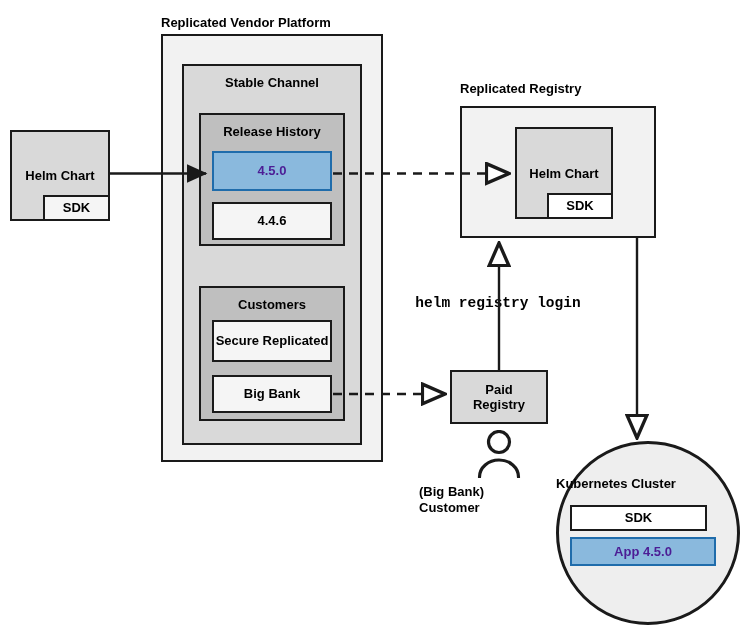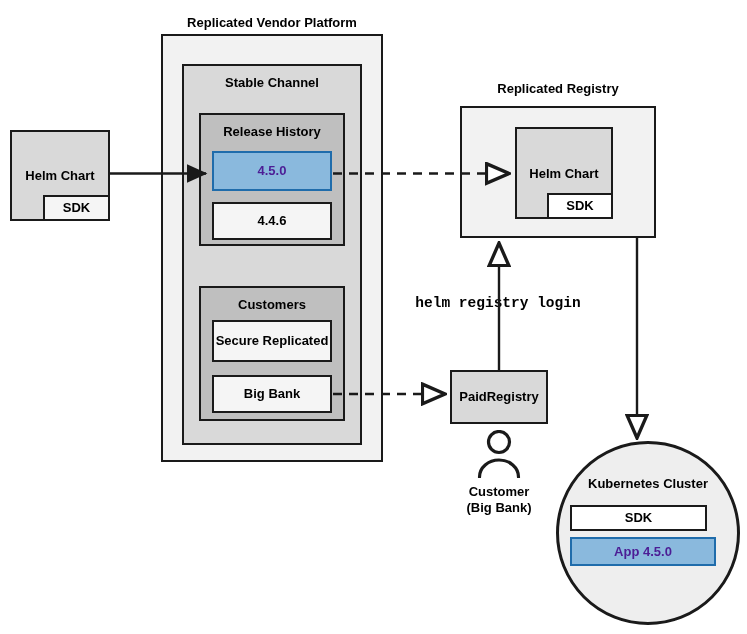--- a/index.html
+++ b/index.html
@@ -36,21 +36,20 @@
     display: flex;
     align-items: flex-start;
     justify-content: center;
     text-align: center;
     font-weight: bold;
     font-size: 13px;
     padding-top: 9px;
   }
   .free-label {
     position: absolute;
-    text-align: center;
     font-weight: bold;
     font-size: 13px;
     line-height: 1.25;
     white-space: nowrap;
   }
   .mono-label {
     position: absolute;
     text-align: center;
     font-family: "Liberation Mono", "DejaVu Sans Mono", monospace;
     font-weight: bold;
@@ -119,34 +118,34 @@
 
   <div class="free-label" style="left:460px; top:81px; width:196px;">Replicated Registry</div>
 
   <div class="box fill-lightgray" style="left:460px; top:106px; width:196px; height:132px;"></div>
 
   <div class="box fill-midgray" style="left:515px; top:127px; width:98px; height:92px;">
     <span style="position:absolute; left:0; right:0; top:37px;">Helm Chart</span>
   </div>
   <div class="box fill-white" style="left:547px; top:193px; width:66px; height:26px;">SDK</div>
 
-  <div class="box fill-midgray" style="left:450px; top:370px; width:98px; height:54px; flex-direction:row;">
+  <div class="box fill-midgray" style="left:450px; top:370px; width:98px; height:54px; flex-direction:column;">
     <span>Paid</span>
     <span>Registry</span>
   </div>
 
   <div class="person" style="left:476px; top:430px; width:46px; height:48px;">
     <svg width="46" height="48" viewBox="0 0 46 48">
       <circle cx="23" cy="12" r="10.5" fill="none" stroke="#1a1a1a" stroke-width="3.2"></circle>
       <path d="M3.5 47 A19.5 17 0 0 1 42.5 47" fill="none" stroke="#1a1a1a" stroke-width="3.2" stroke-linecap="round"></path>
     </svg>
   </div>
   <div class="free-label" style="left:419px; top:484px; width:160px;">
+    <div>(Big Bank)</div>
     <div>Customer</div>
-    <div>(Big Bank)</div>
   </div>
 
   <div class="circle" style="left:556px; top:441px; width:184px; height:184px;"></div>
   <div class="free-label" style="left:556px; top:476px; width:184px;">Kubernetes Cluster</div>
   <div class="box fill-white" style="left:570px; top:505px; width:137px; height:26px;">SDK</div>
   <div class="box fill-blue" style="left:570px; top:537px; width:146px; height:29px;">App 4.5.0</div>
 
   <div class="mono-label" style="left:398px; top:295px; width:200px;">helm registry login</div>
 
   <svg class="overlay">

